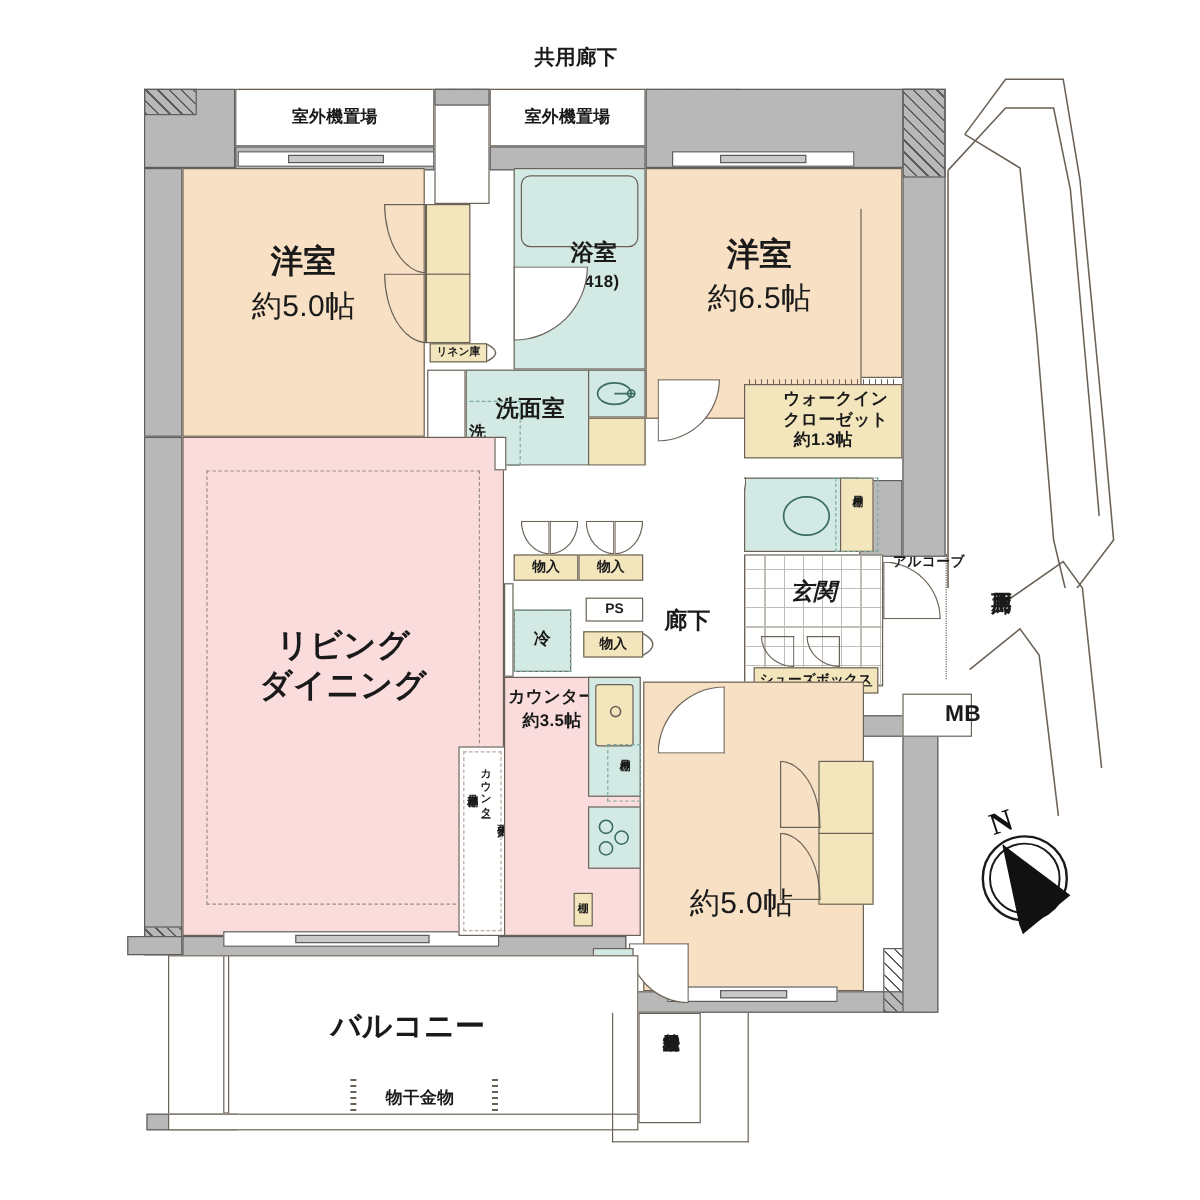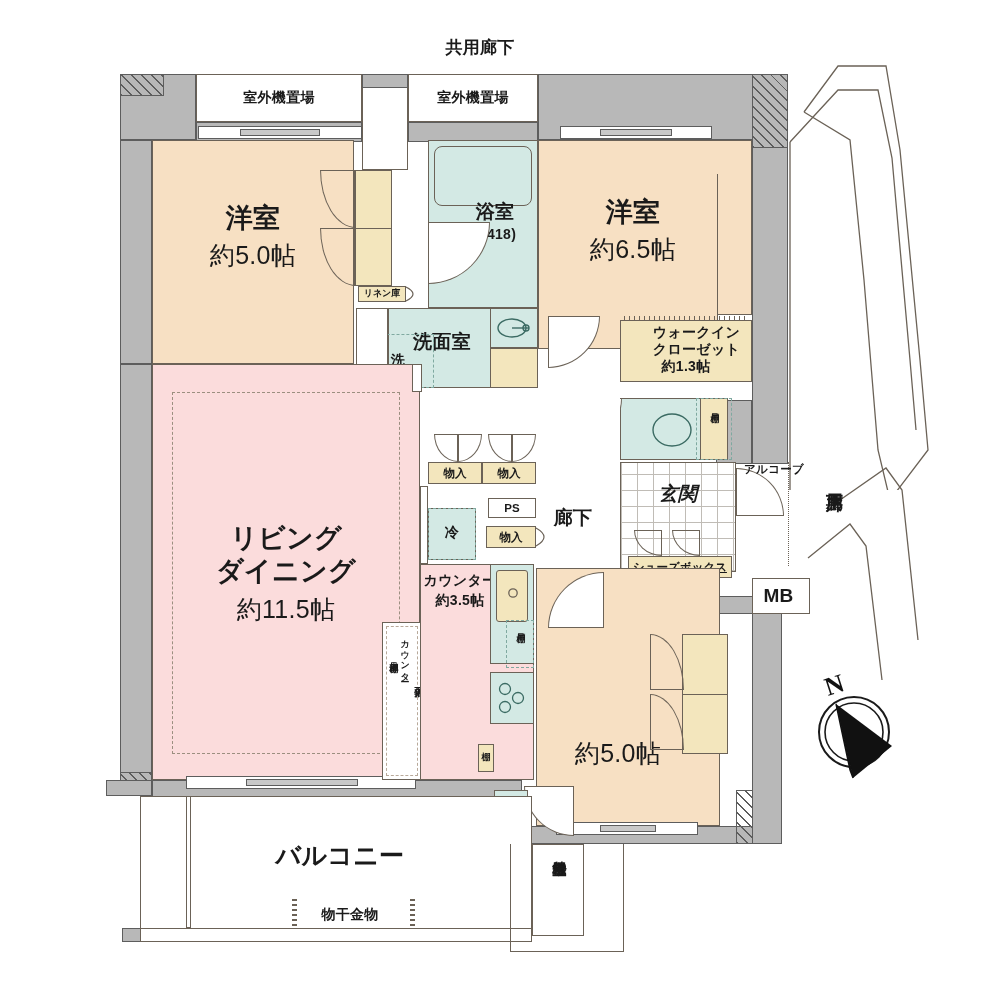--- a/index.html
+++ b/index.html
@@ -199,27 +199,26 @@
 
   <div class="chip t-xs" style="left:628px;top:556px;width:104px;height:22px;text-decoration:underline;">シューズボックス</div>
   <div class="swing" style="left:634px;top:530px;width:28px;height:26px;border-radius:0 0 0 100%;"></div>
   <div class="swing" style="left:672px;top:530px;width:28px;height:26px;border-radius:0 0 0 100%;"></div>
 
   <div class="swing" style="left:736px;top:468px;width:48px;height:48px;border-radius:0 100% 0 0;background:#fff;"></div>
   <div class="dotline-v" style="left:788px;top:462px;height:104px;"></div>
   <div class="lbl t-xs" style="left:744px;top:462px;width:66px;text-align:left;">アルコーブ</div>
 
   <div class="outline" style="left:752px;top:578px;width:58px;height:36px;"></div>
-  <div class="lbl t-mid" style="left:756px;top:584px;width:45px;text-align:center;">MB</div>
+  <div class="lbl t-mid" style="left:780px;top:584px;width:45px;text-align:center;">MB</div>
 
   <div class="room fill-ld" style="left:152px;top:364px;width:268px;height:416px;"></div>
   <div class="dashbox" style="left:172px;top:392px;width:228px;height:362px;"></div>
   <div class="lbl t-room" style="left:166px;top:522px;width:240px;">リビング
 ダイニング</div>
-  <div class="lbl t-room-sm" style="left:166px;top:594px;width:240px;">約11.5帖</div>
 
   <div class="sash" style="left:186px;top:776px;width:230px;height:13px;"></div>
   <div class="sashbar" style="left:246px;top:779px;width:112px;height:7px;"></div>
 
   <div class="outline" style="left:382px;top:622px;width:40px;height:158px;"></div>
   <div class="dashbox-fine" style="left:386px;top:626px;width:32px;height:150px;border-color:#b8a99a;"></div>
   <div class="lbl t-xxs vert" style="left:396px;top:634px;width:14px;">カウンター
 上部吊戸棚</div>
   <div class="lbl t-xxs vert" style="left:410px;top:680px;width:14px;">下部物入</div>
 

